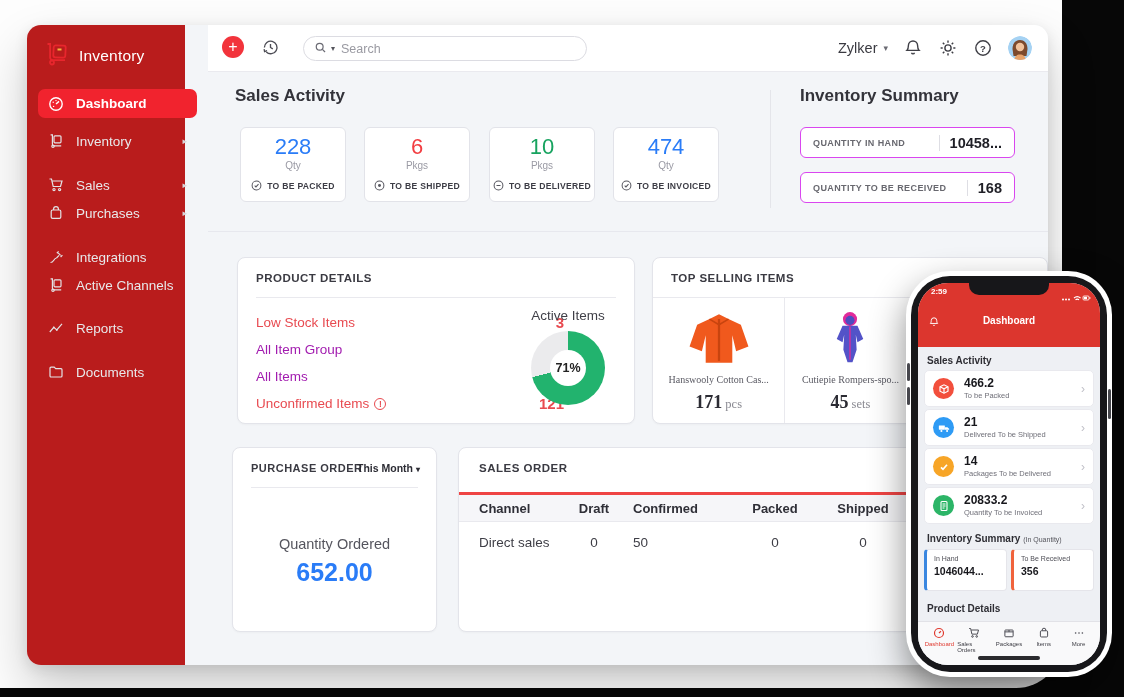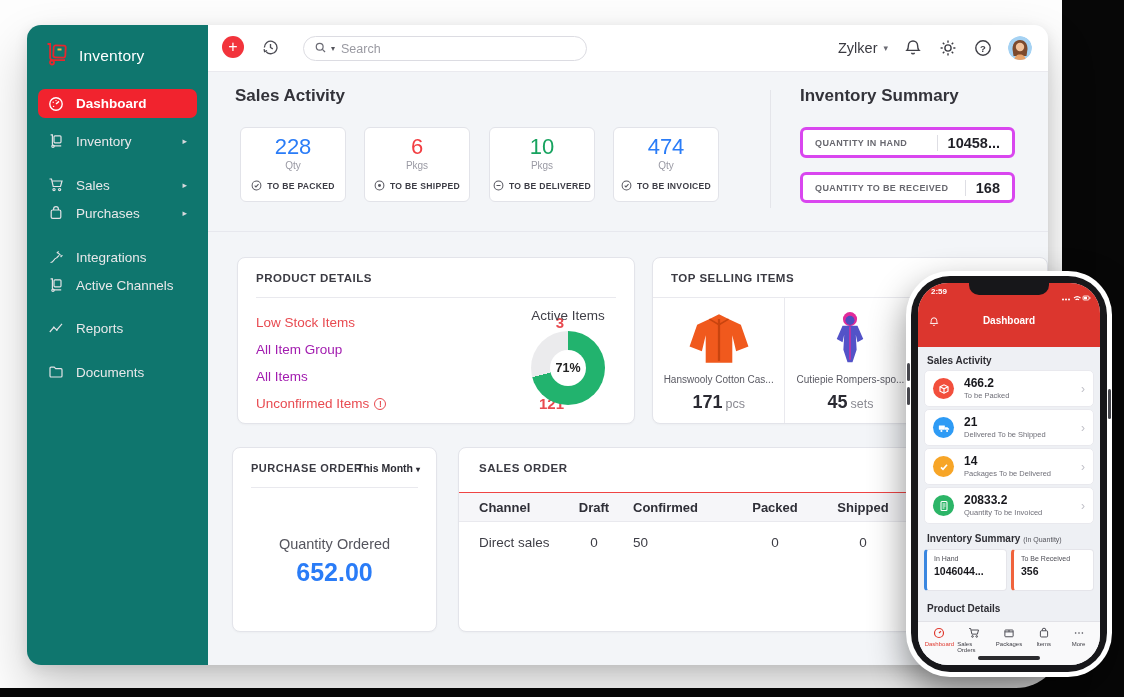--- a/index.html
+++ b/index.html
@@ -9,22 +9,22 @@
 
   .white-canvas { position:absolute; left:0; top:0; width:1062px; height:688px;
                   background:#fdfdfd; border-radius:0 0 46px 0; }
 
   
   .window { position:absolute; left:27px; top:25px; width:1021px; height:640px;
             border-radius:14px; background:#f3f5f8;
             box-shadow:0 24px 50px rgba(0,0,0,.20), 0 4px 14px rgba(0,0,0,.10); }
 
   
-  .sidebar { position:absolute; left:0; top:0; bottom:0; width:181px;
-             background:#0f766e; border-radius:14px 0 0 14px; }
+  .sidebar { position:absolute; left:0; top:0; bottom:0; width:158px;
+             background:#b91c1c; border-radius:14px 0 0 14px; }
   .logo-row { position:absolute; left:17px; top:16px; display:flex; align-items:center; gap:9px; }
   .logo-row .logo-text { color:#fff; font-size:15.5px; font-weight:500; letter-spacing:.2px; }
   .nav-pill { position:absolute; left:11px; top:64px; width:159px; height:29px; border-radius:7px;
               background:#f1232e; display:flex; align-items:center; color:#fff;
               font-size:13.5px; font-weight:700; cursor:pointer; }
   .nav-item { position:absolute; left:11px; width:159px; height:26px; display:flex; align-items:center;
               color:#e8e8ea; font-size:13.5px; cursor:pointer; }
   .nav-ico { width:16px; height:16px; margin:0 12px 0 10px; flex:0 0 16px; color:#e3e3e6; }
   .nav-pill .nav-ico { color:#fff; }
   .nav-arrow { position:absolute; right:10px; font-size:9px; color:#d8d8dc; }
@@ -58,21 +58,21 @@
   .sa-value { font-size:22px; font-weight:500; line-height:24px; }
   .sa-unit { font-size:10px; color:#9a9aa4; margin-top:1px; }
   .sa-label { margin-top:9px; display:flex; align-items:center; gap:5px;
               font-size:8.6px; font-weight:700; color:#3c3c45; letter-spacing:.3px; }
   .sa-label svg { width:11px; height:11px; color:#55555e; }
 
   .vdiv { position:absolute; left:562px; top:18px; width:1px; height:118px; background:#e4e5ea; }
   .hdiv { position:absolute; left:0; top:159px; width:840px; height:1px; background:#e7e8ee; }
 
   .sumbox { position:absolute; left:592px; width:215px; height:31px; background:#fff;
-            border:3px solid #d946ef; border-radius:6px; display:flex; align-items:center;
+            border:1px solid #d946ef; border-radius:6px; display:flex; align-items:center;
             padding:0 12px; cursor:pointer; }
   .sumbox .lbl { font-size:9px; font-weight:700; color:#68686f; letter-spacing:.4px; flex:1; }
   .sumbox .val { font-size:14.5px; font-weight:700; color:#1f1f26; border-left:1px solid #dedee4;
                  padding-left:10px; }
 
   .card { position:absolute; background:#fff; border:1px solid #e3e4ea; border-radius:8px;
           box-shadow:0 1px 2px rgba(30,30,40,.03); }
   .card-title { position:absolute; left:18px; top:14px; font-size:11.5px; font-weight:700;
                 color:#3a3a42; letter-spacing:.5px; }
   .card-period { position:absolute; right:16px; top:14px; font-size:10.5px; font-weight:700;
@@ -93,36 +93,36 @@
   .donut-title { font-size:13.5px; color:#3f3f47; }
   .donut { width:74px; height:74px; border-radius:50%; margin:8px auto 0; position:relative; }
   .donut::after { content:""; position:absolute; left:19px; top:19px; width:36px; height:36px;
                   border-radius:50%; background:#fff; }
   .donut-pct { position:absolute; left:0; top:0; width:74px; height:74px; display:flex;
                align-items:center; justify-content:center; font-size:12.5px; font-weight:700;
                color:#222; z-index:2; }
 
   
   .ts-cols { position:absolute; left:0; top:40px; bottom:0; right:0; display:flex; }
-  .ts-col { width:132px; display:flex; flex-direction:column; align-items:center; padding-top:10px; }
+  .ts-col { width:132px; display:flex; flex-direction:column; align-items:center; padding-top:10px;font-family:Liberation Serif, serif; }
   .ts-col + .ts-col { border-left:1px solid #e9e9ee; }
   .ts-img { height:62px; display:flex; align-items:center; justify-content:center; }
   .ts-name { font-size:10px; color:#5a5a63; margin-top:4px; max-width:118px; white-space:nowrap;
              overflow:hidden; text-overflow:ellipsis; }
   .ts-qty { margin-top:7px; font-size:18px; font-weight:700; color:#2b2b33; }
   .ts-qty .unit { font-size:12.5px; font-weight:400; color:#8a8a92; margin-left:3px; }
 
   
   .po-center { position:absolute; left:0; right:0; top:88px; text-align:center; }
   .po-metric { font-size:14.5px; color:#55555e; }
   .po-value { margin-top:6px; font-size:25px; font-weight:700; color:#2a7cf7; }
 
   
   .so-head { position:absolute; left:0; right:0; top:44px; height:30px; background:#f6f6f9;
-             border-top:1px solid #ef4444; border-bottom:1px solid #e9e9ee;
+             border-top:3px solid #ef4444; border-bottom:1px solid #e9e9ee;
              display:flex; align-items:center; font-size:13px; font-weight:700; color:#2f2f37; }
   .so-row { position:absolute; left:0; right:0; top:74px; height:40px; display:flex; align-items:center;
             font-size:13.5px; color:#3e3e46; }
   .col-ch { width:96px; padding-left:20px; }
   .col-d { width:78px; text-align:center; }
   .col-c { width:100px; text-align:left; }
   .col-p { width:84px; text-align:center; }
   .col-s { width:92px; text-align:center; }
 
   

